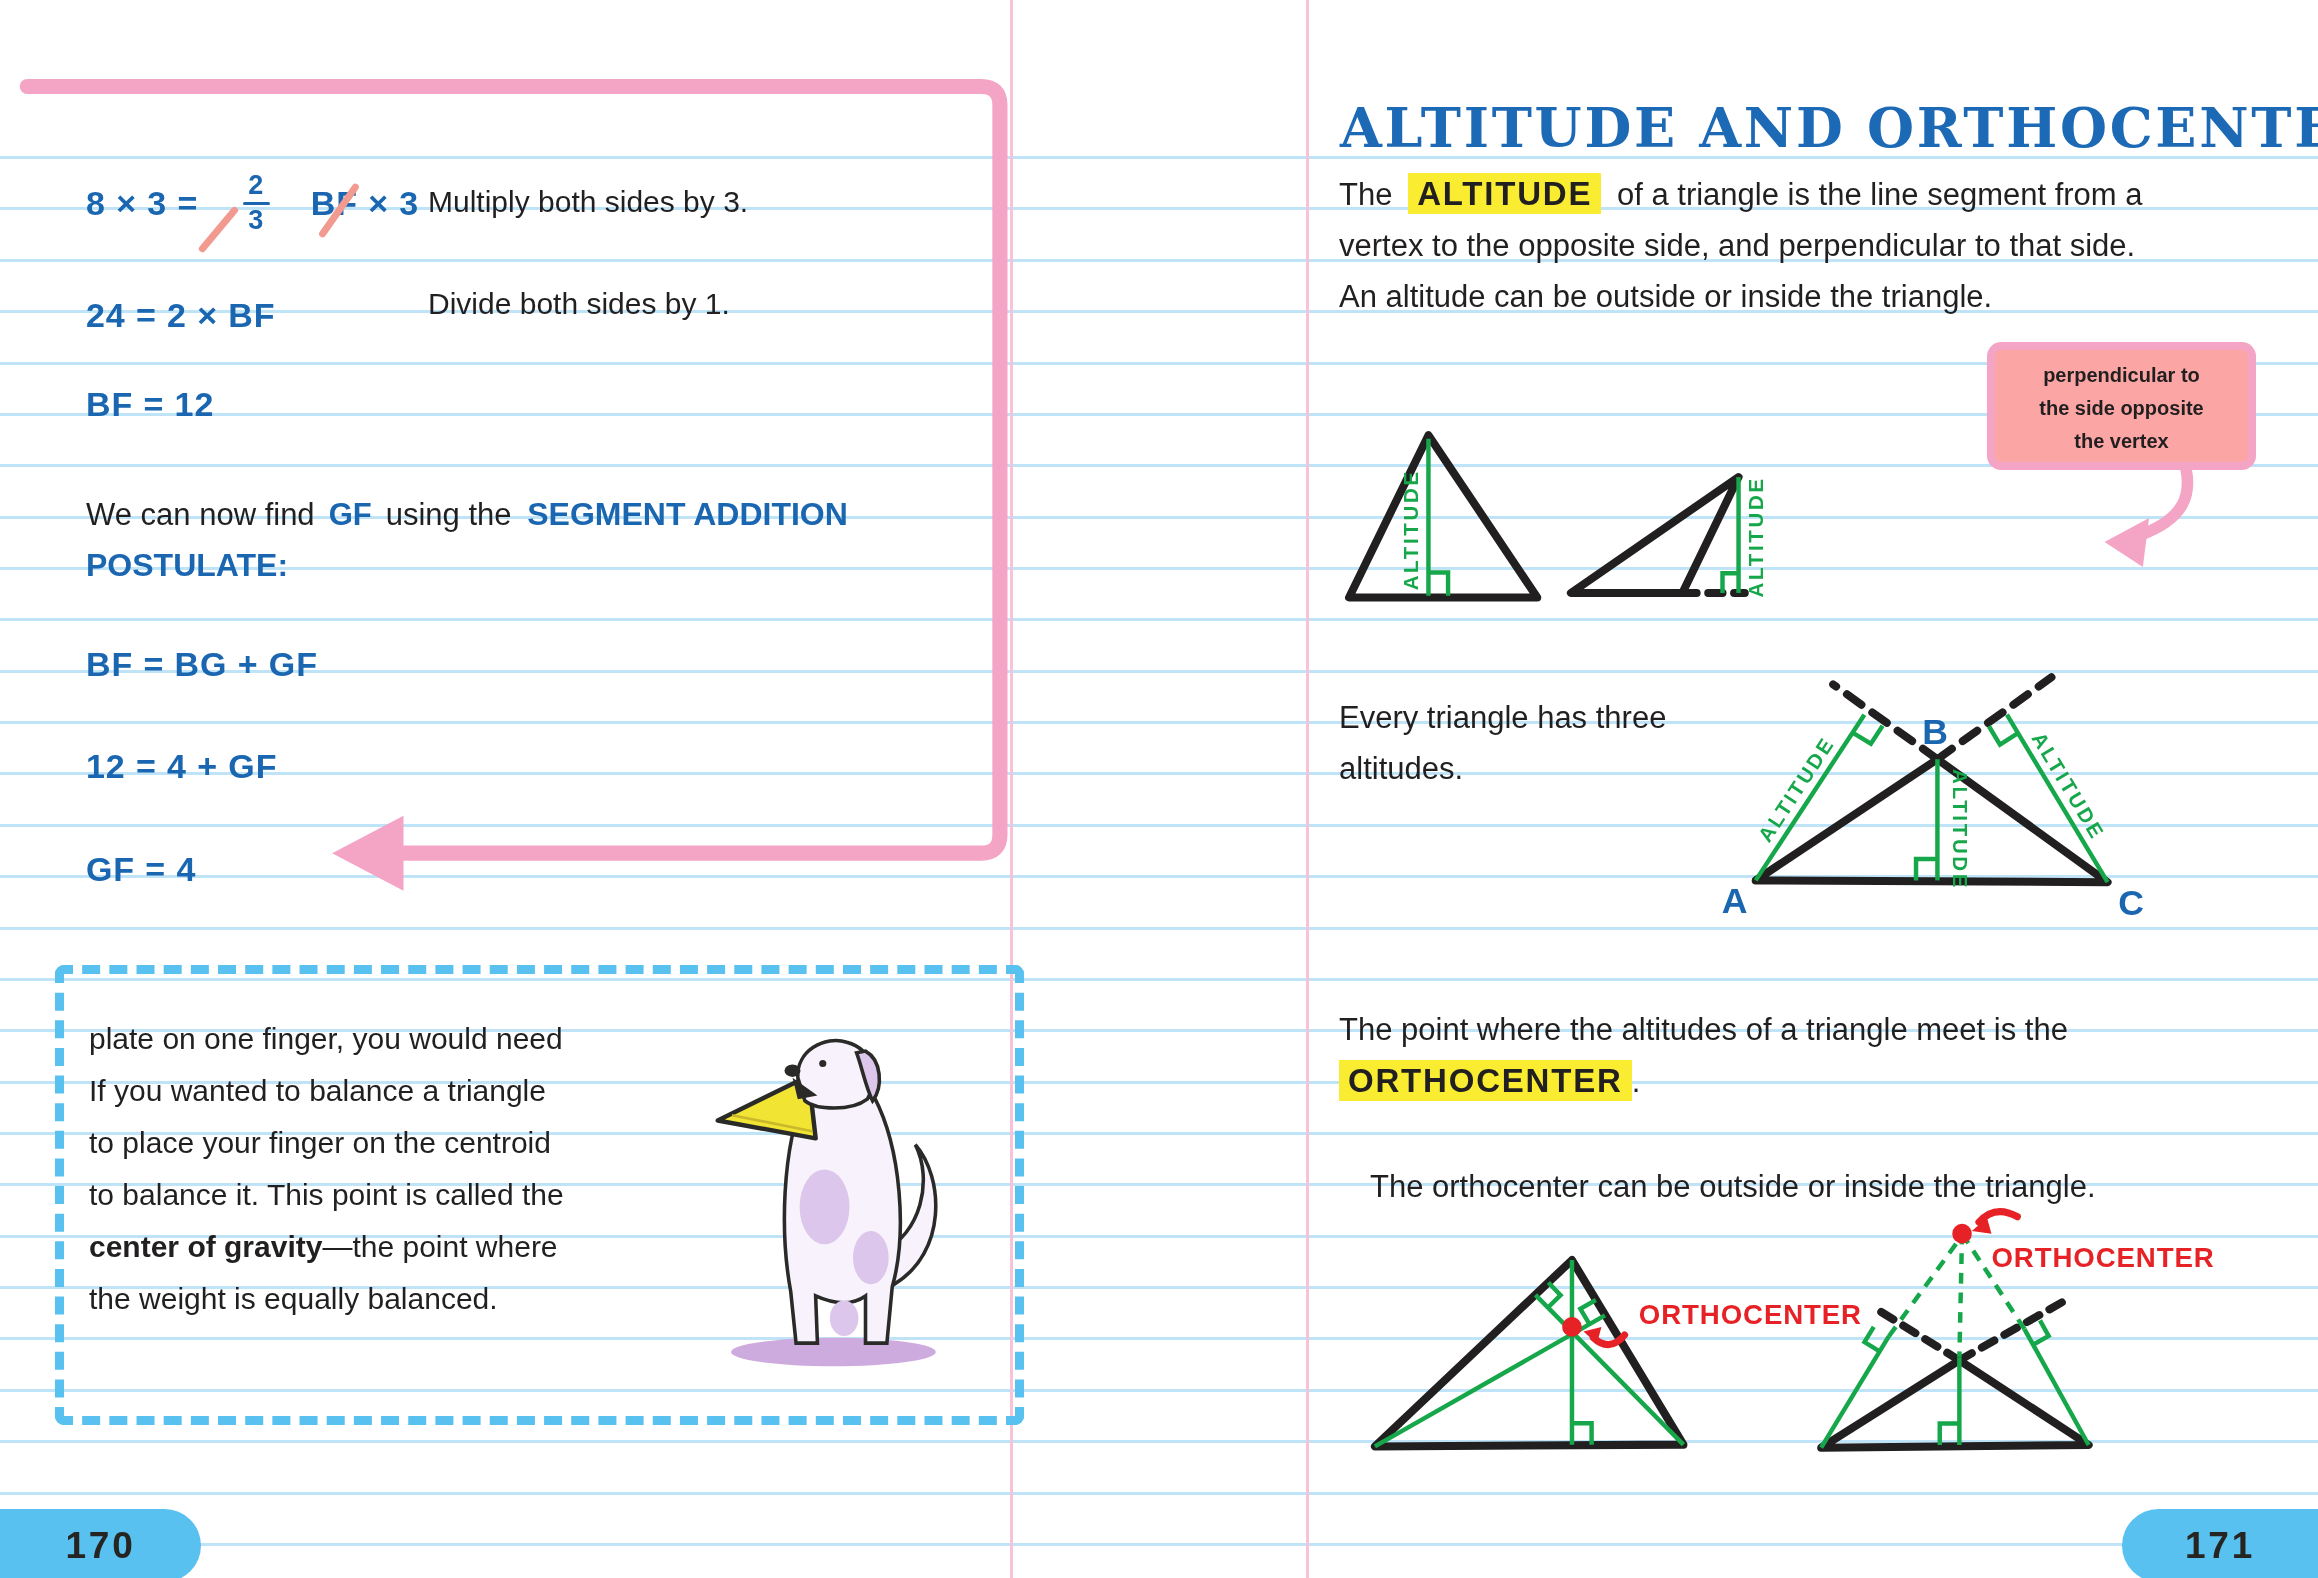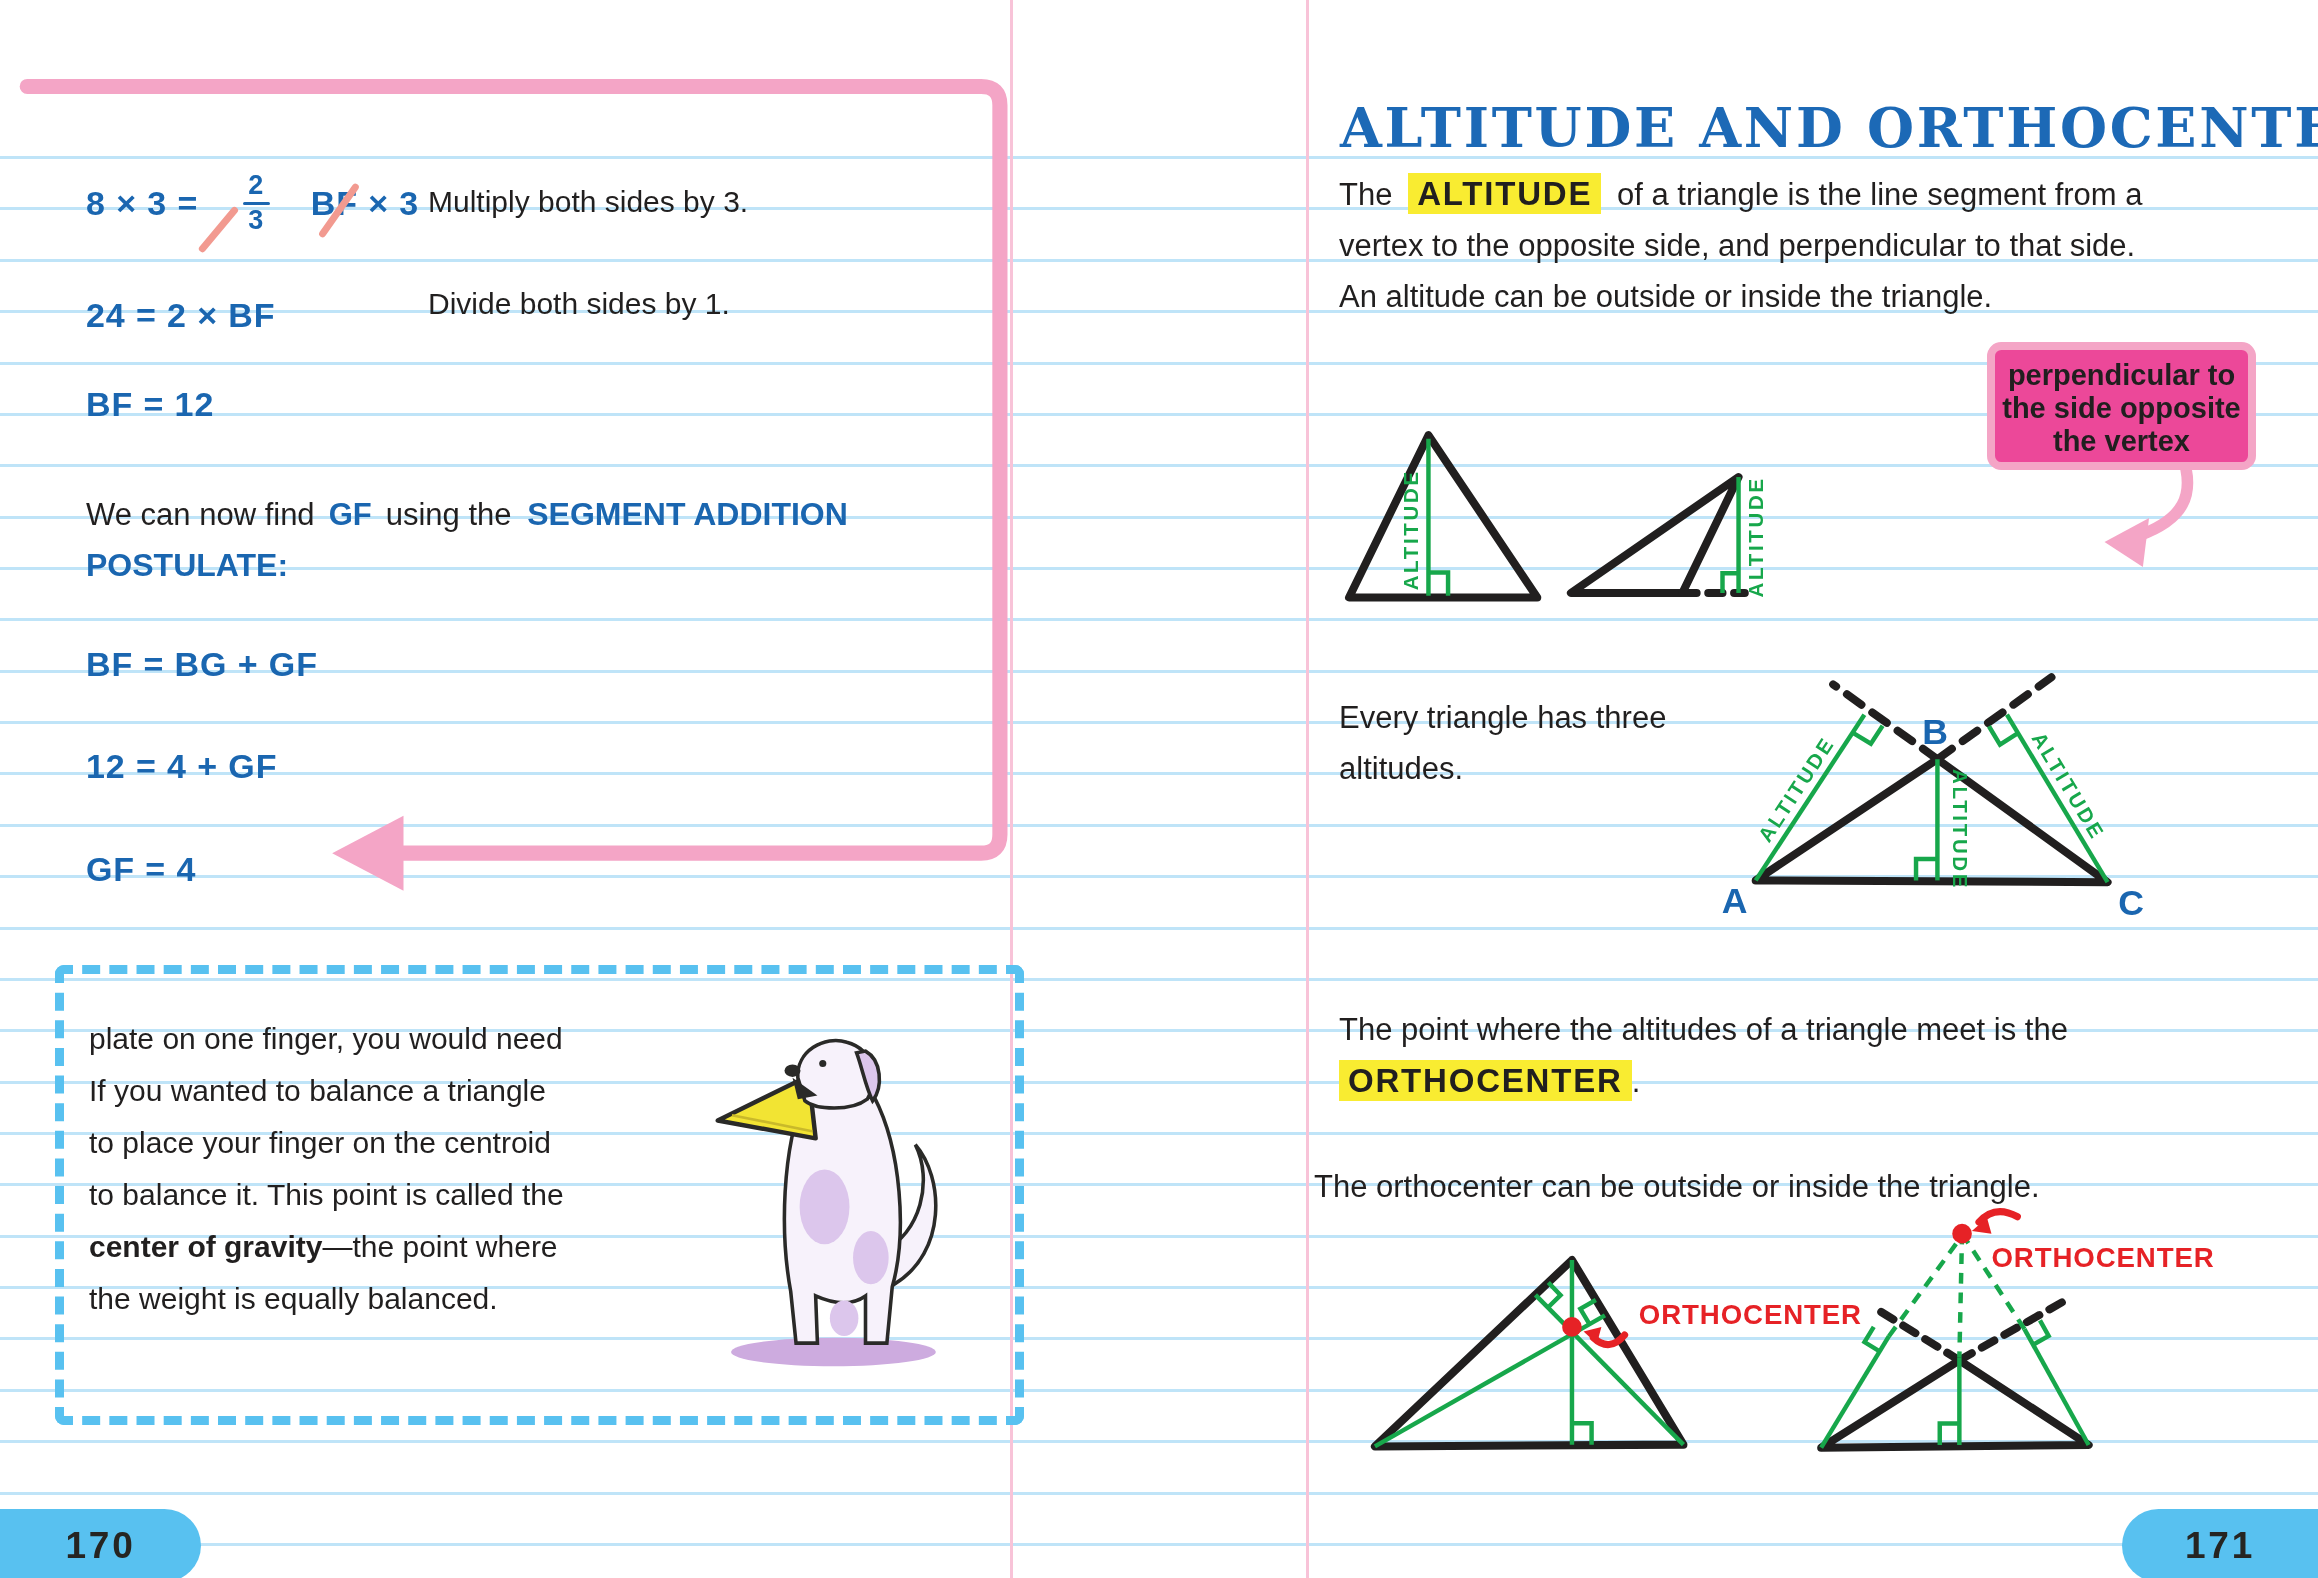--- a/index.html
+++ b/index.html
@@ -18,22 +18,22 @@
   .frac{display:inline-flex;flex-direction:column;align-items:center;font-size:27px;line-height:1.1;margin:0 9px 0 12.5px;}
   .frac .bar{width:27px;height:3.6px;background:var(--blue-ink);border-radius:1.8px;margin:0.9px 0;}
   .note{color:var(--ink);font-size:30px;white-space:nowrap;}
   .hand{color:var(--ink);font-size:31px;line-height:51px;white-space:nowrap;}
   .bluebold{color:var(--blue-ink);font-weight:700;}
   .slash{position:absolute;background:#f29a90;height:7.1px;border-radius:3.6px;z-index:5;}
   .dashedbox{position:absolute;border:9px dashed var(--sky);border-radius:9px;z-index:3;}
   .highlight{background:var(--yellow);font-weight:800;letter-spacing:1.8px;padding:1.8px 9px;font-size:33px;}
   .title{font-family:"DejaVu Serif","Liberation Serif",serif;font-weight:700;font-size:54px;
          color:var(--title-blue);letter-spacing:2.7px;white-space:nowrap;}
-  .notebox{position:absolute;border:8px solid var(--pink);border-radius:14.3px;background:#ec4899;
-           text-align:center;font-size:29px;font-weight:600;line-height:33px;padding-top:9px;z-index:4;}
+  .notebox{position:absolute;border:8px solid var(--pink);border-radius:14.3px;background:#fca5a5;
+           text-align:center;font-size:20px;font-weight:600;line-height:33px;padding-top:9px;z-index:4;}
   .pageblob{position:absolute;background:var(--sky);z-index:4;display:flex;align-items:center;justify-content:center;
             font-size:37px;font-weight:800;letter-spacing:2.7px;color:#262522;}
   svg{overflow:visible;}
   svg text{font-family:"Liberation Sans","DejaVu Sans",sans-serif;}
   .altlabel{fill:var(--green);font-size:23px;font-weight:700;letter-spacing:3px;}
   .vertexlabel{fill:var(--blue-ink);font-size:40px;font-weight:700;}
   .redlabel{fill:var(--red);font-size:31px;font-weight:700;letter-spacing:1px;}
 </style>
 </head>
 <body>
@@ -202,21 +202,21 @@
     <text class="vertexlabel" x="450" y="292">C</text>
   </svg>
 
   <div class="abs hand" style="left:1339px;top:1004px;">
     <div>The point where the altitudes of a triangle meet is the</div>
     <div>
       <span class="highlight">ORTHOCENTER</span><span>.</span>
     </div>
   </div>
 
-  <div class="abs hand" style="left:1314px;top:1161px;">The orthocenter can be outside or inside the triangle.</div>
+  <div class="abs hand" style="left:1370px;top:1161px;">The orthocenter can be outside or inside the triangle.</div>
 
   <svg class="abs" style="left:1333px;top:1235px;" width="535" height="232" viewBox="0 0 600 260">
     <polygon points="268,28 47,237 393,235" fill="none" stroke="#211f1f" stroke-width="9" stroke-linejoin="round"></polygon>
     <line x1="268" y1="28" x2="268" y2="235" stroke="var(--green)" stroke-width="5"></line>
     <path d="M290 235 V211 H268" fill="none" stroke="var(--green)" stroke-width="5"></path>
     <line x1="47" y1="237" x2="305" y2="90" stroke="var(--green)" stroke-width="5"></line>
     <polyline points="287.6,99.9 277.4,82.7 294.8,72.8" fill="none" stroke="var(--green)" stroke-width="5"></polyline>
     <line x1="393" y1="235" x2="227" y2="67" stroke="var(--green)" stroke-width="5"></line>
     <polyline points="241.1,81.2 255.2,67.4 241.5,53.2" fill="none" stroke="var(--green)" stroke-width="5"></polyline>
     <circle cx="268" cy="103" r="11" fill="var(--red)"></circle>

